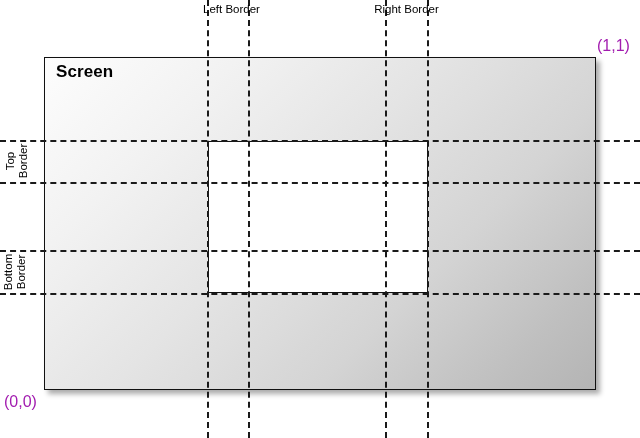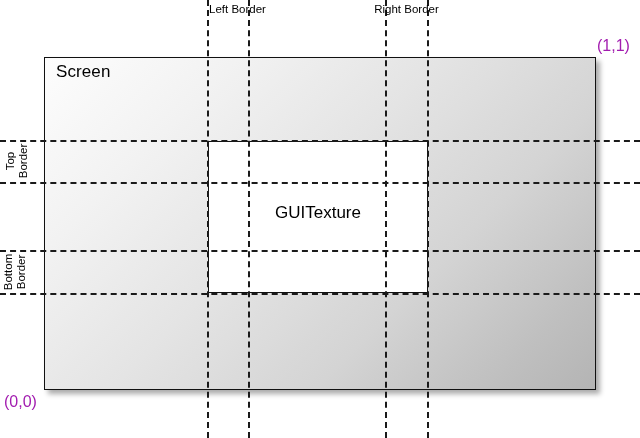--- a/index.html
+++ b/index.html
@@ -39,20 +39,21 @@
   }
 
   .screen-label {
     position: absolute;
     left: 56px;
     top: 62px;
     font-size: 17px;
     color: #000000;
     letter-spacing: 0.1px;
     white-space: nowrap;
+    font-weight: bold;
   }
 
   
   .guitexture-rect {
     position: absolute;
     left: 208px;
     top: 141px;
     width: 220px;
     height: 152px;
     box-sizing: border-box;
@@ -124,33 +125,32 @@
 <body>
 
 <div id="canvas">
 
   <div class="screen-rect"></div>
 
   <div class="screen-label">Screen</div>
 
   <div class="guitexture-rect"></div>
 
-  <div class="guitexture-label">GUITexture</div>
 
   <div class="vline" style="left:207px;"></div>
   <div class="vline" style="left:248px;"></div>
   <div class="vline" style="left:385px;"></div>
   <div class="vline" style="left:427px;"></div>
 
   <div class="hline" style="top:140px;"></div>
   <div class="hline" style="top:182px;"></div>
   <div class="hline" style="top:250px;"></div>
   <div class="hline" style="top:293px;"></div>
 
-  <div class="top-label" style="left:196px; top:3px; width:83px;">
+  <div class="top-label" style="left:190px; top:3px; width:83px;">
     <span class="ln">Left</span>
     <span class="ln">Border</span>
   </div>
 
   <div class="top-label" style="left:365px; top:3px; width:83px;">
     <span class="ln">Right</span>
     <span class="ln">Border</span>
   </div>
 
   <div class="side-label" style="left:4px; top:185px; width:48px;">

